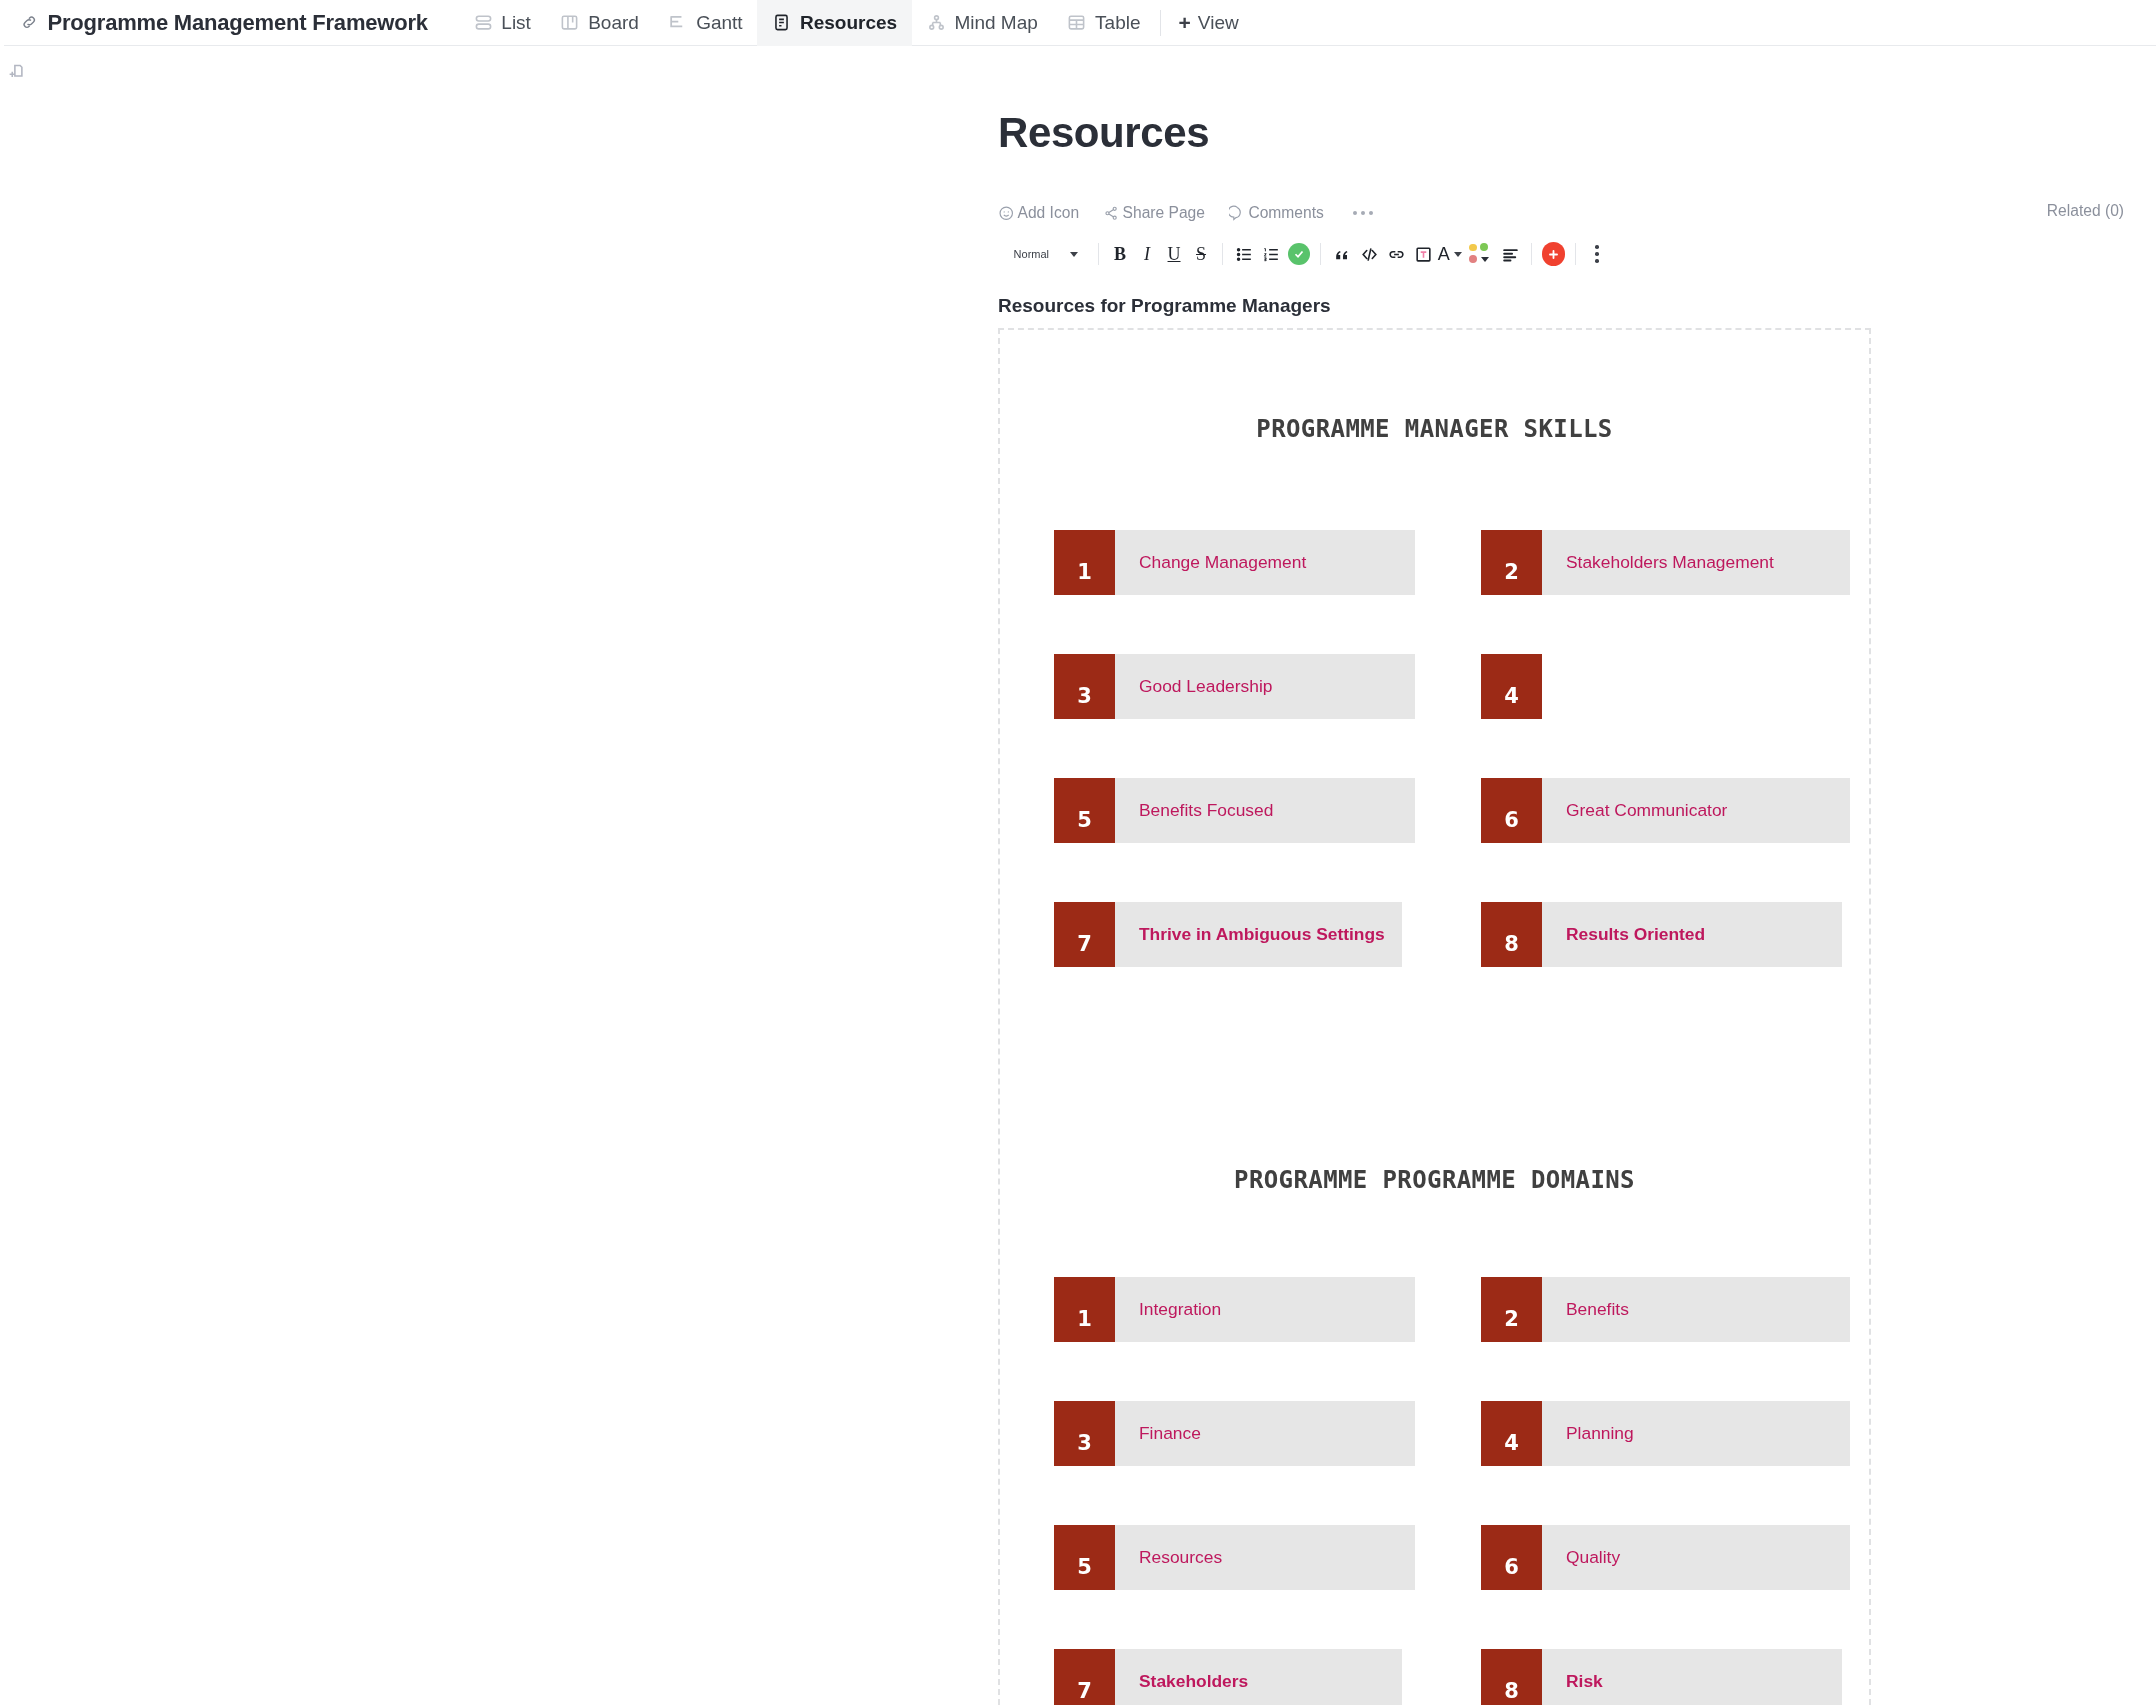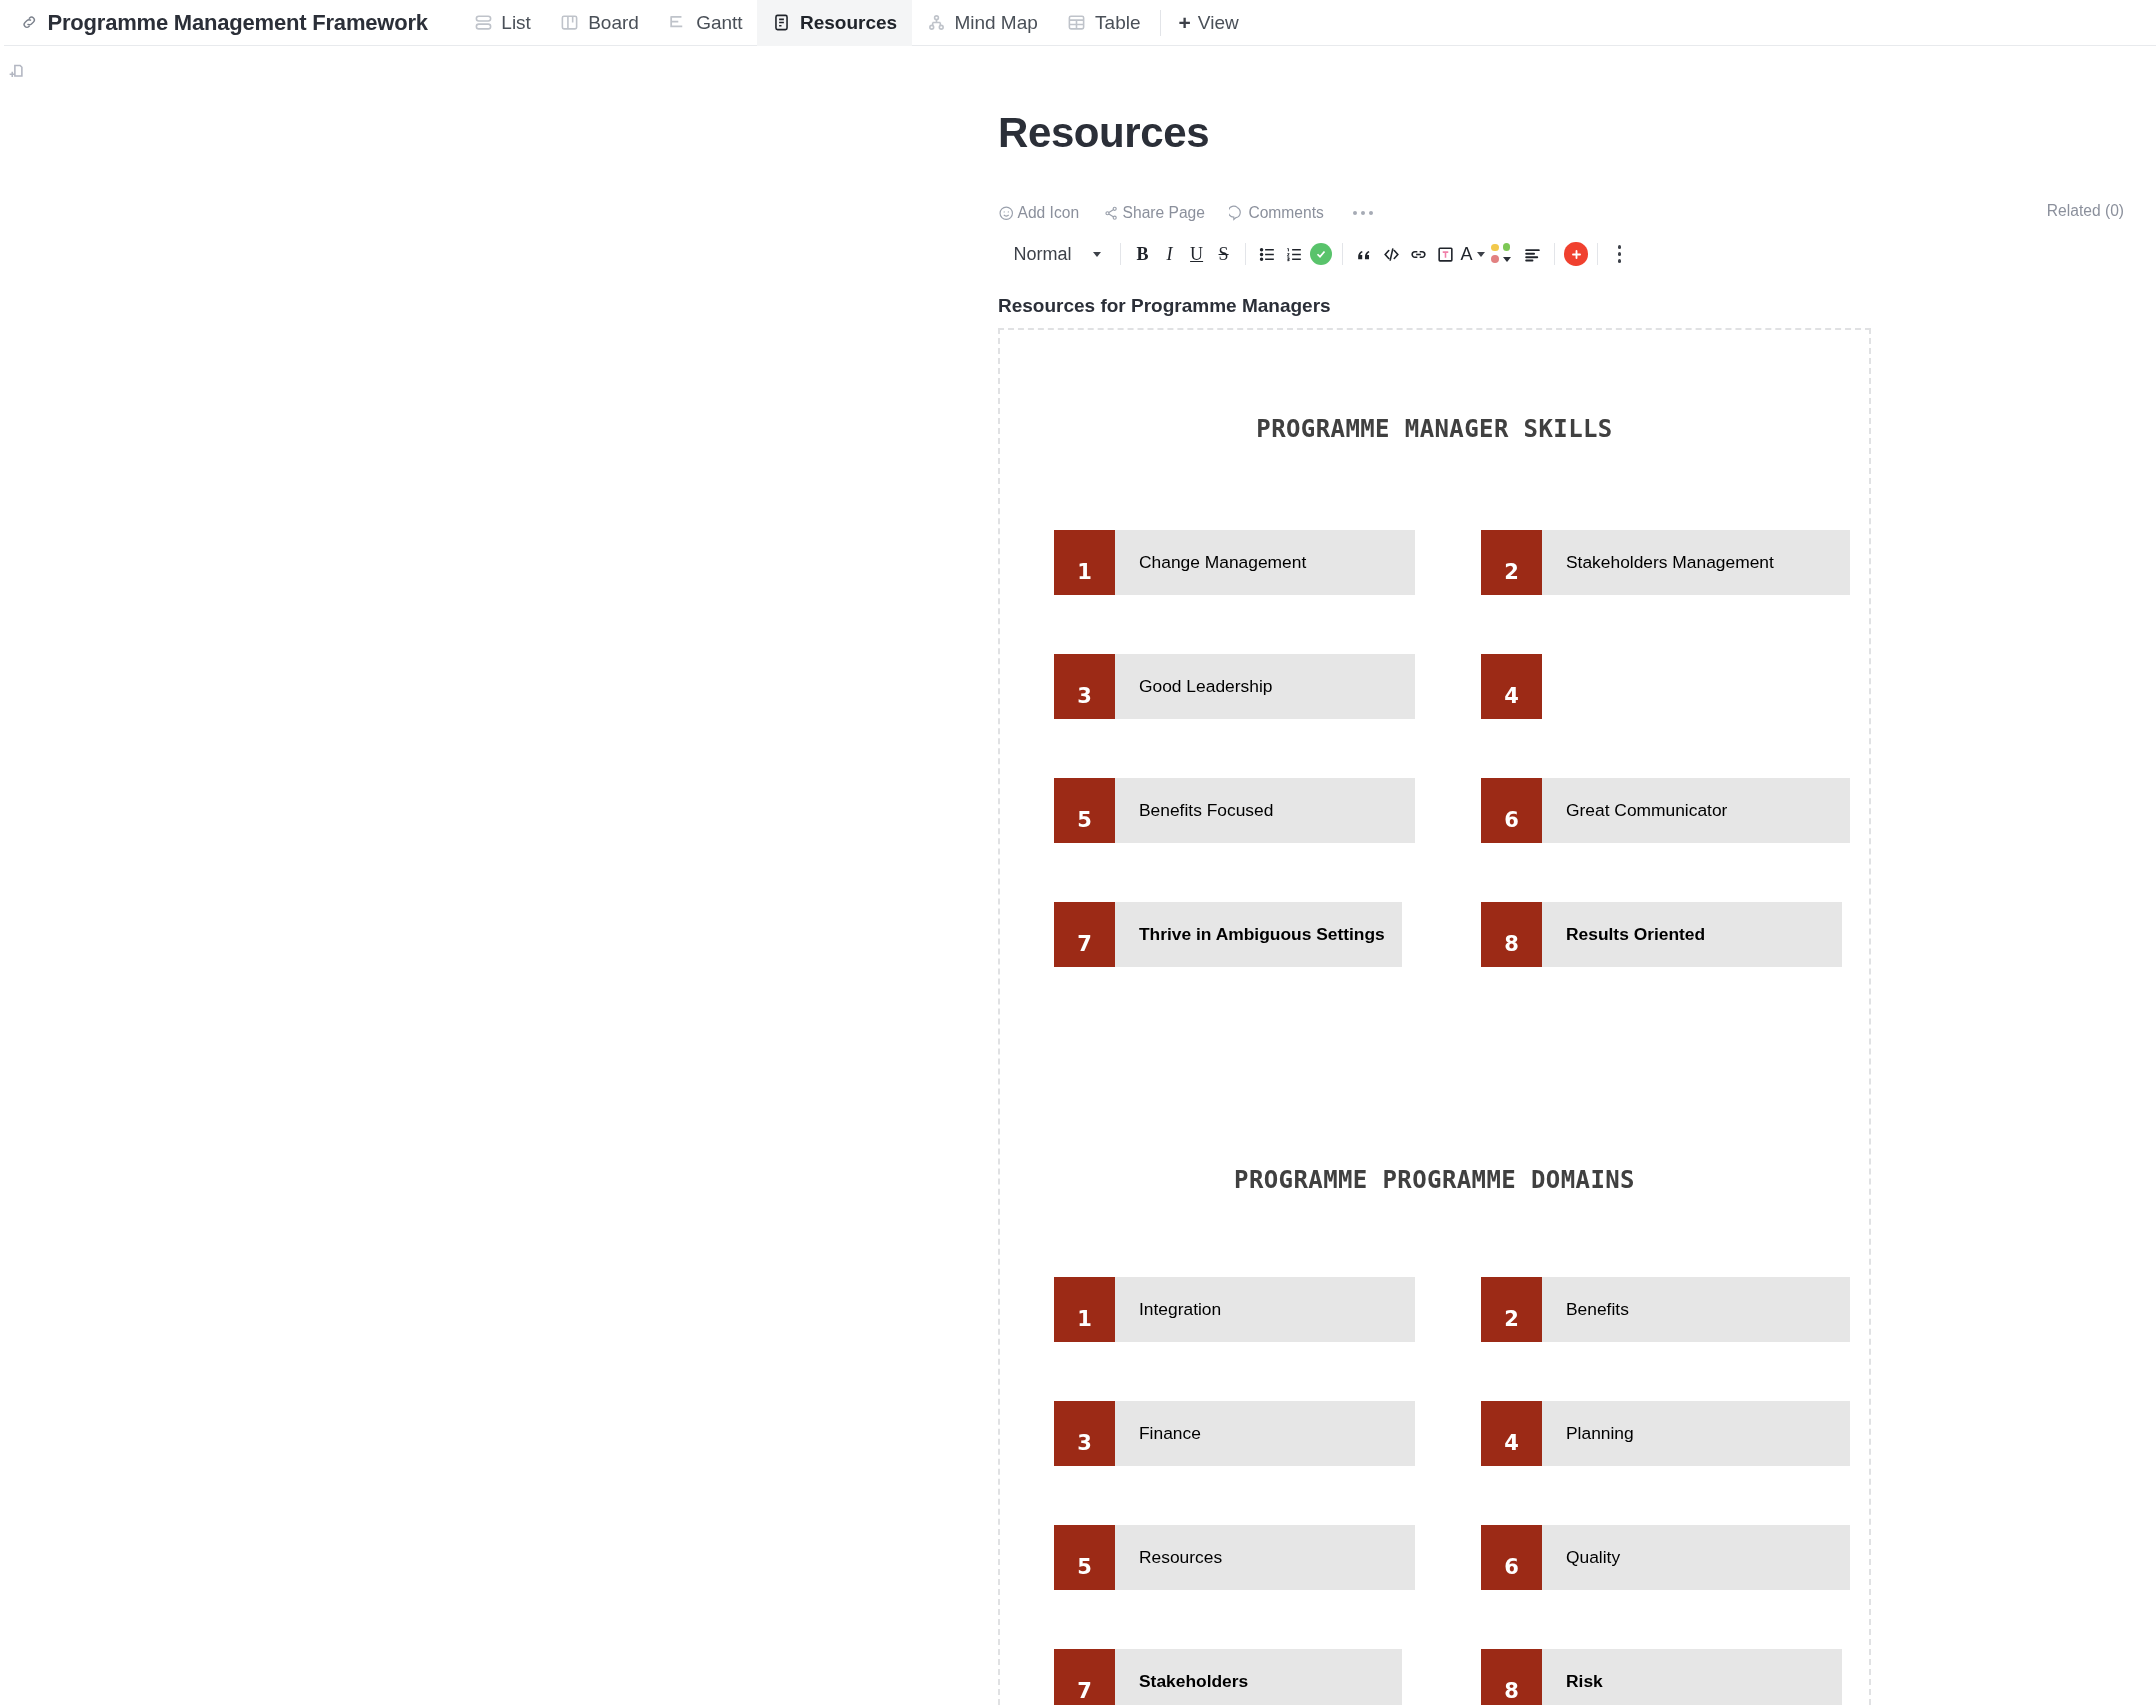--- a/index.html
+++ b/index.html
@@ -82,21 +82,21 @@
     font-size: 15.6px; color: #8b909c; white-space: nowrap; cursor:pointer;
   }
 
   
   .fmtbar {
     position: absolute; left: 39px; top: 189px;
     height: 38px; display: flex; align-items: center;
   }
   .fmt-style {
     display: flex; align-items: center; gap: 21px;
-    font-size: 18px; color: #3d4149; padding: 0 12px 0 15.6px; cursor: pointer;
+    font-size: 11px; color: #3d4149; padding: 0 12px 0 15.6px; cursor: pointer;
   }
   .caret-dn {
     width: 0; height: 0; border-left: 4.3px solid transparent;
     border-right: 4.3px solid transparent; border-top: 5.2px solid #3d4149;
   }
   .fmt-sep { width: 0.9px; height: 22.6px; background: #e3e5e9; margin: 0 7.8px; }
   .fbtn {
     width: 27px; height: 27px; display:flex; align-items:center; justify-content:center;
     color: #20242b; cursor:pointer; font-size: 18px; flex: none;
   }
@@ -165,21 +165,21 @@
     background: #9c2a16;
     display: flex; align-items: flex-end; justify-content: center;
     color: #ffffff; font-weight: bold; font-size: 21px;
     font-family: "DejaVu Sans", sans-serif;
     padding-bottom: 11.3px;
   }
   .card .lbl {
     flex: 1; background: #e6e6e6;
     display: flex; align-items: center;
     padding-left: 24px;
-    font-size: 17.4px; color: #000000;
+    font-size: 17.4px; color: #be185d;
     font-family: "Liberation Sans", sans-serif;
     white-space: nowrap;
   }
   
   .cl { left: 54px; width: 361px; }
   
   .cr { left: 481px; width: 369px; }
   
   .row.last .cl { left: 54px; width: 348px; }
   .row.last .cr { left: 481px; width: 361px; }

